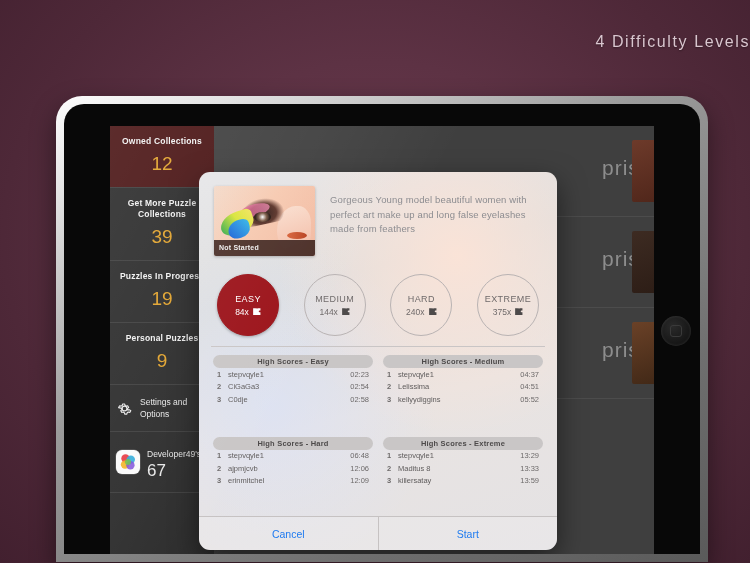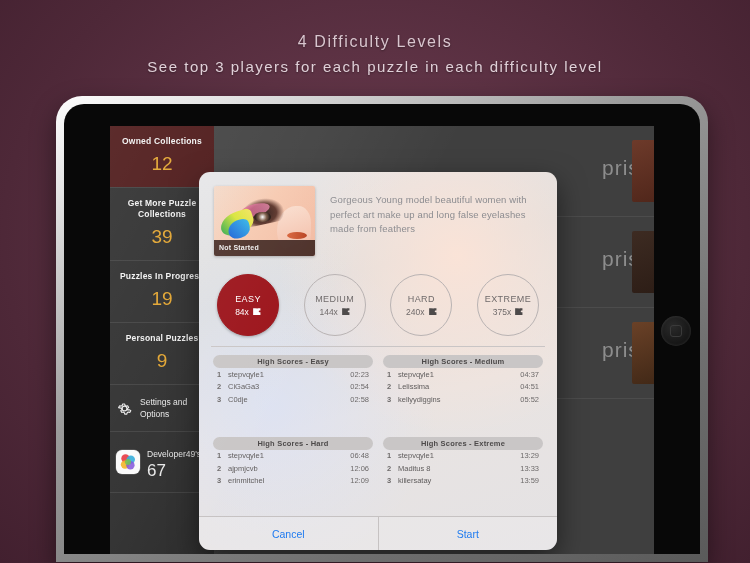--- a/index.html
+++ b/index.html
@@ -11,21 +11,21 @@
   #root {
     position: relative;
     width: 750px; height: 563px;
     background: radial-gradient(ellipse at 50% 42%, #6b3a4e 0%, #5d3244 38%, #4e2838 70%, #42202f 100%);
   }
 
   
   .promo {
     position: absolute;
     left: 0; right: 0;
-    text-align: center;
+    text-align: right;
     color: #d9c6cf;
     letter-spacing: 1.6px;
     text-shadow: 0 1px 2px rgba(0,0,0,.35);
   }
   #promo-title { top: 33px; font-size: 16px; }
   #promo-sub   { top: 58px; font-size: 15px; color: #e0d0d8; letter-spacing: 1.5px; }
 
   
   #tablet {
     position: absolute;
@@ -279,21 +279,20 @@
     pointer-events: none;
     background: linear-gradient(118deg, rgba(255,255,255,.10) 0%, rgba(255,255,255,.05) 28%, rgba(255,255,255,0) 46%);
   }
 </style>
 </head>
 <body>
 
 <div id="root">
 
   <div class="promo" id="promo-title">4  Difficulty  Levels</div>
-  <div class="promo" id="promo-sub">See  top  3  players  for  each  puzzle  in  each  difficulty  level</div>
 
   <div id="tablet">
     <div id="tablet-inner">
       <div id="home-button">
           <i></i>
         </div>
 
       <div id="screen">
 
         <div id="sidebar">

